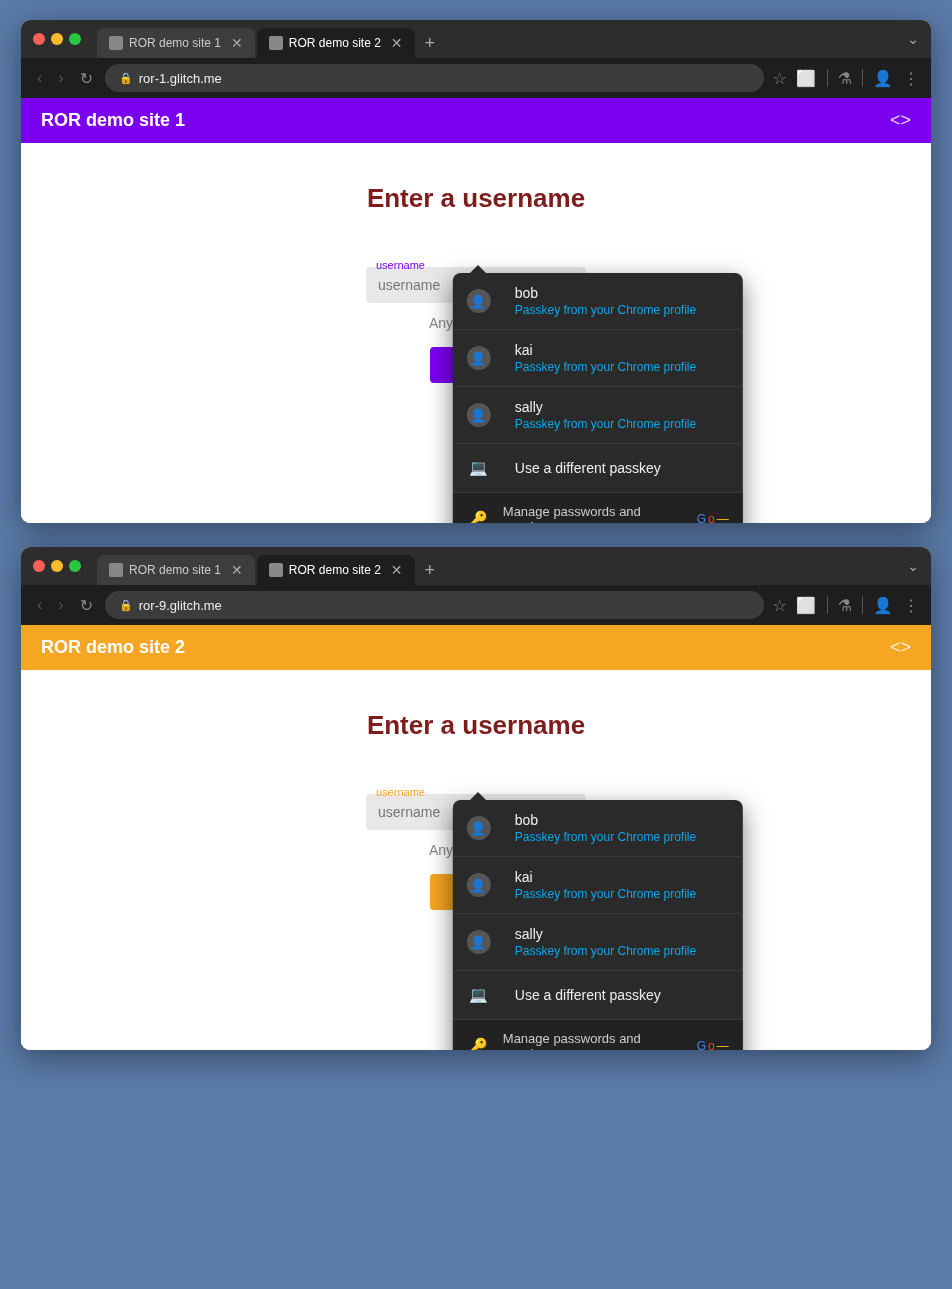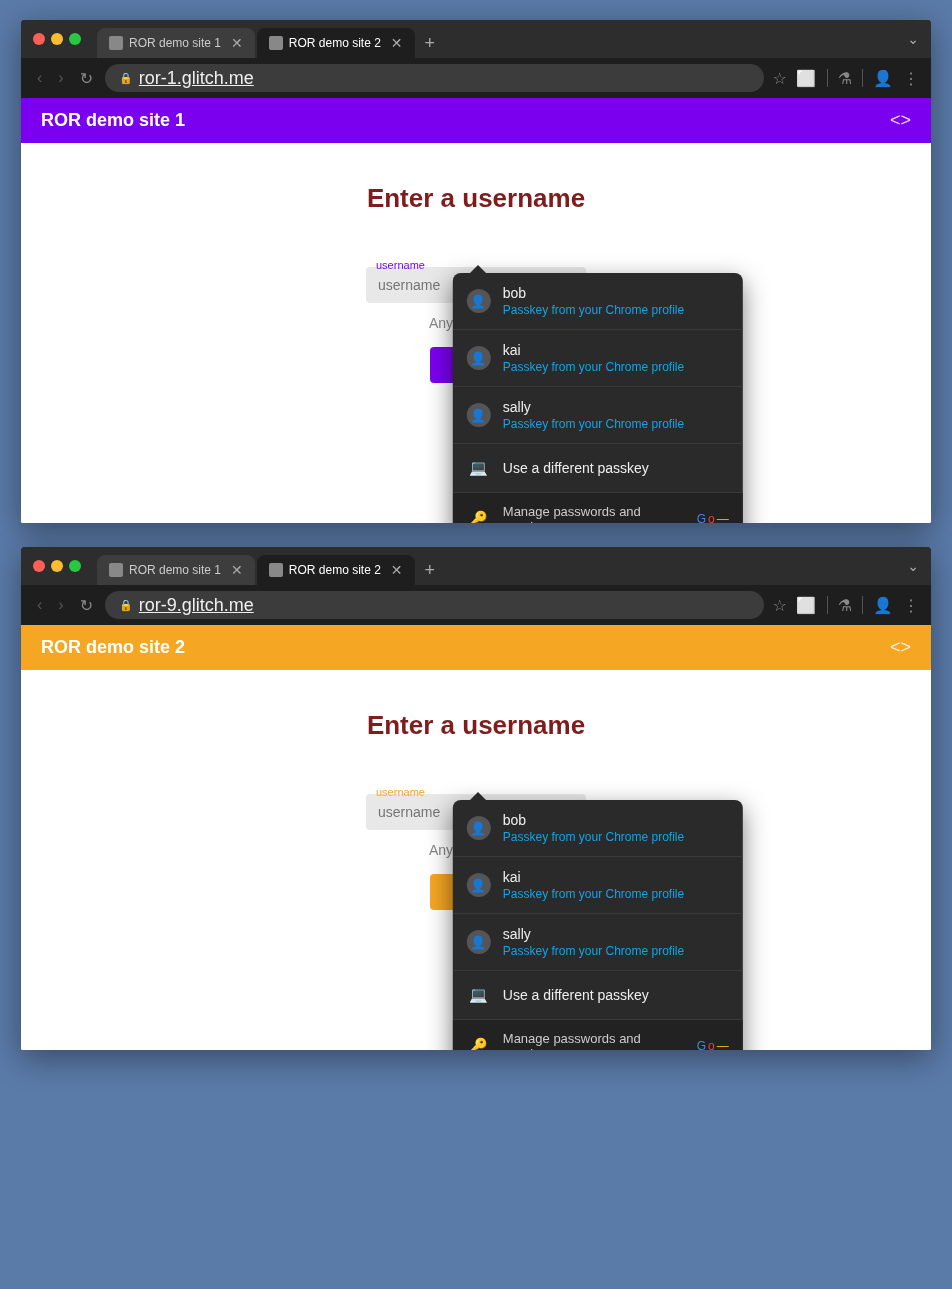--- a/index.html
+++ b/index.html
@@ -11,21 +11,21 @@
       display: flex;
       flex-direction: column;
       align-items: center;
       padding: 20px 0;
       gap: 24px;
     }
 
     
     .browser-window {
       width: 910px;
-      border-radius: 2px;
+      border-radius: 9px;
       overflow: hidden;
       box-shadow: 0 8px 32px rgba(0,0,0,0.4);
       background: #fff;
     }
 
     
     .title-bar {
       background: #2d2d2d;
       height: 38px;
       display: flex;
@@ -140,22 +140,21 @@
       gap: 6px;
     }
 
     .address-icon {
       color: #888;
       font-size: 11px;
     }
 
     .address-text {
       color: #eee;
-      font-size: 18px;
-      text-decoration: underline;
+      font-size: 13px;
     }
 
     .toolbar-icons {
       display: flex;
       gap: 10px;
       align-items: center;
       color: #888;
       font-size: 16px;
     }
 
@@ -336,20 +335,21 @@
       justify-content: center;
       color: #bbb;
       font-size: 15px;
       flex-shrink: 0;
     }
 
     .passkey-info {
       display: flex;
       flex-direction: column;
       gap: 2px;
+      margin-left: 12px;
     }
 
     .passkey-name {
       color: #eee;
       font-size: 14px;
       font-weight: 500;
     }
 
     .passkey-sub {
       color: #0ea5e9;

